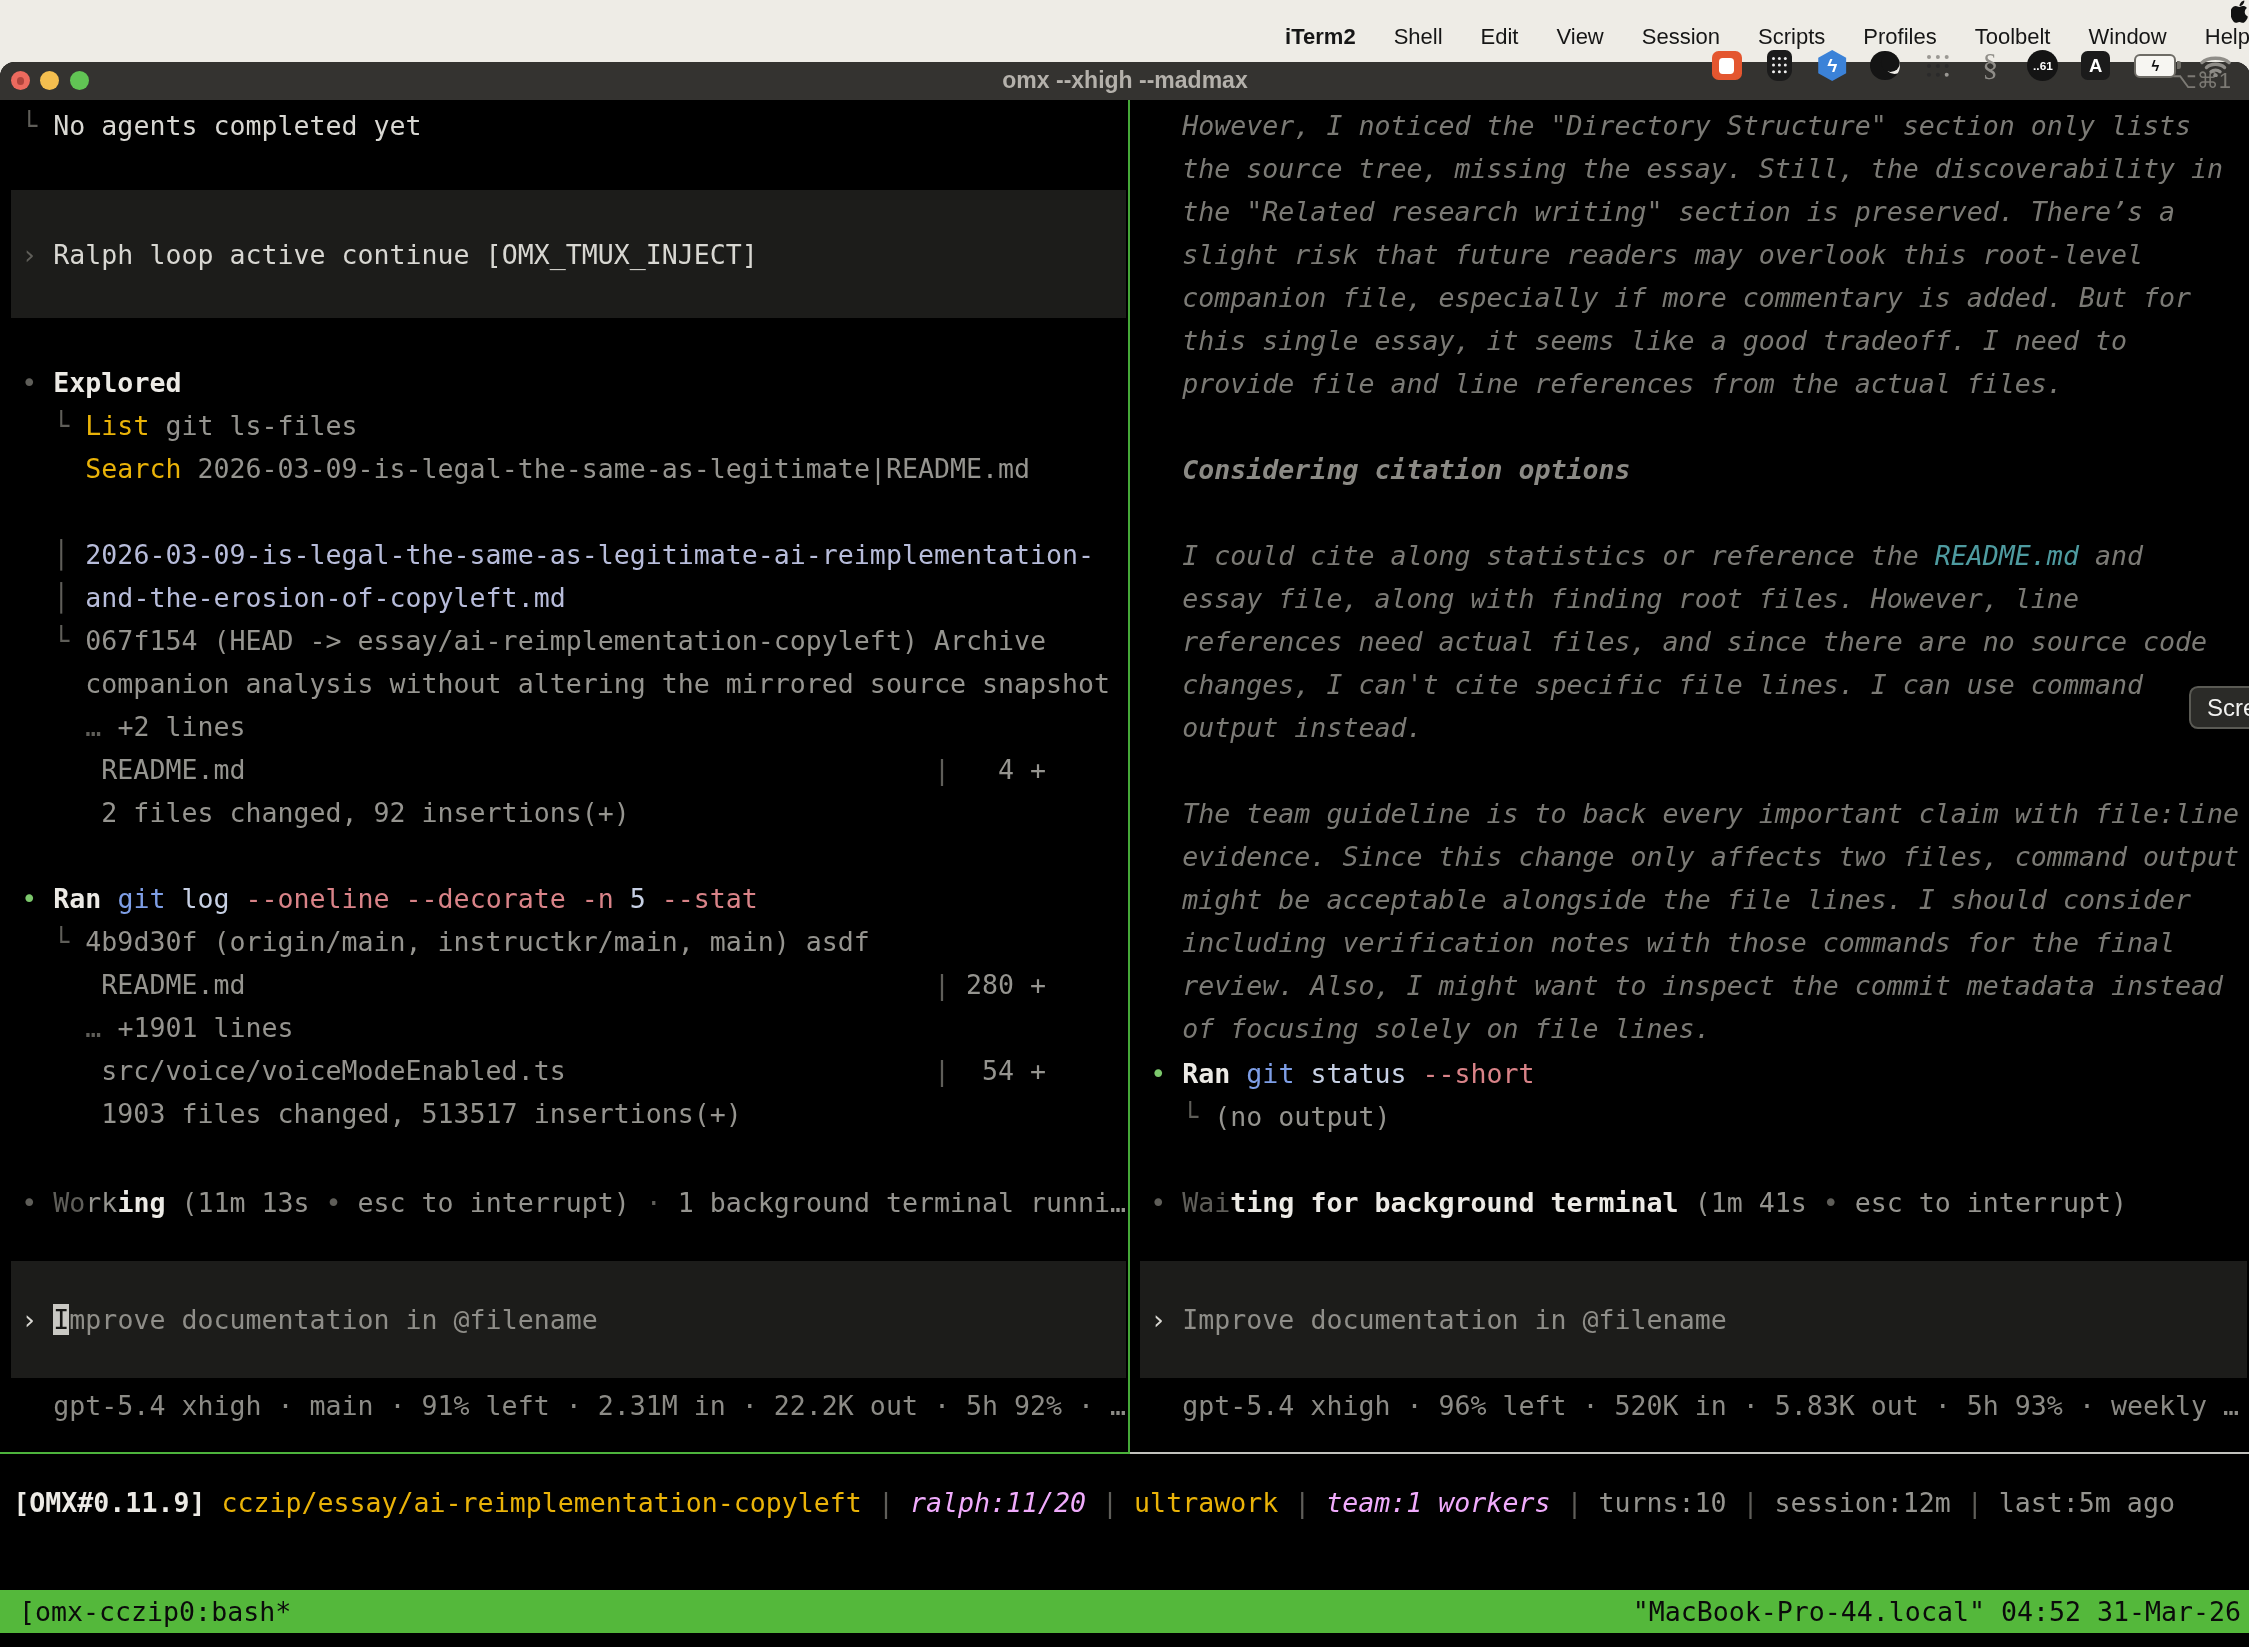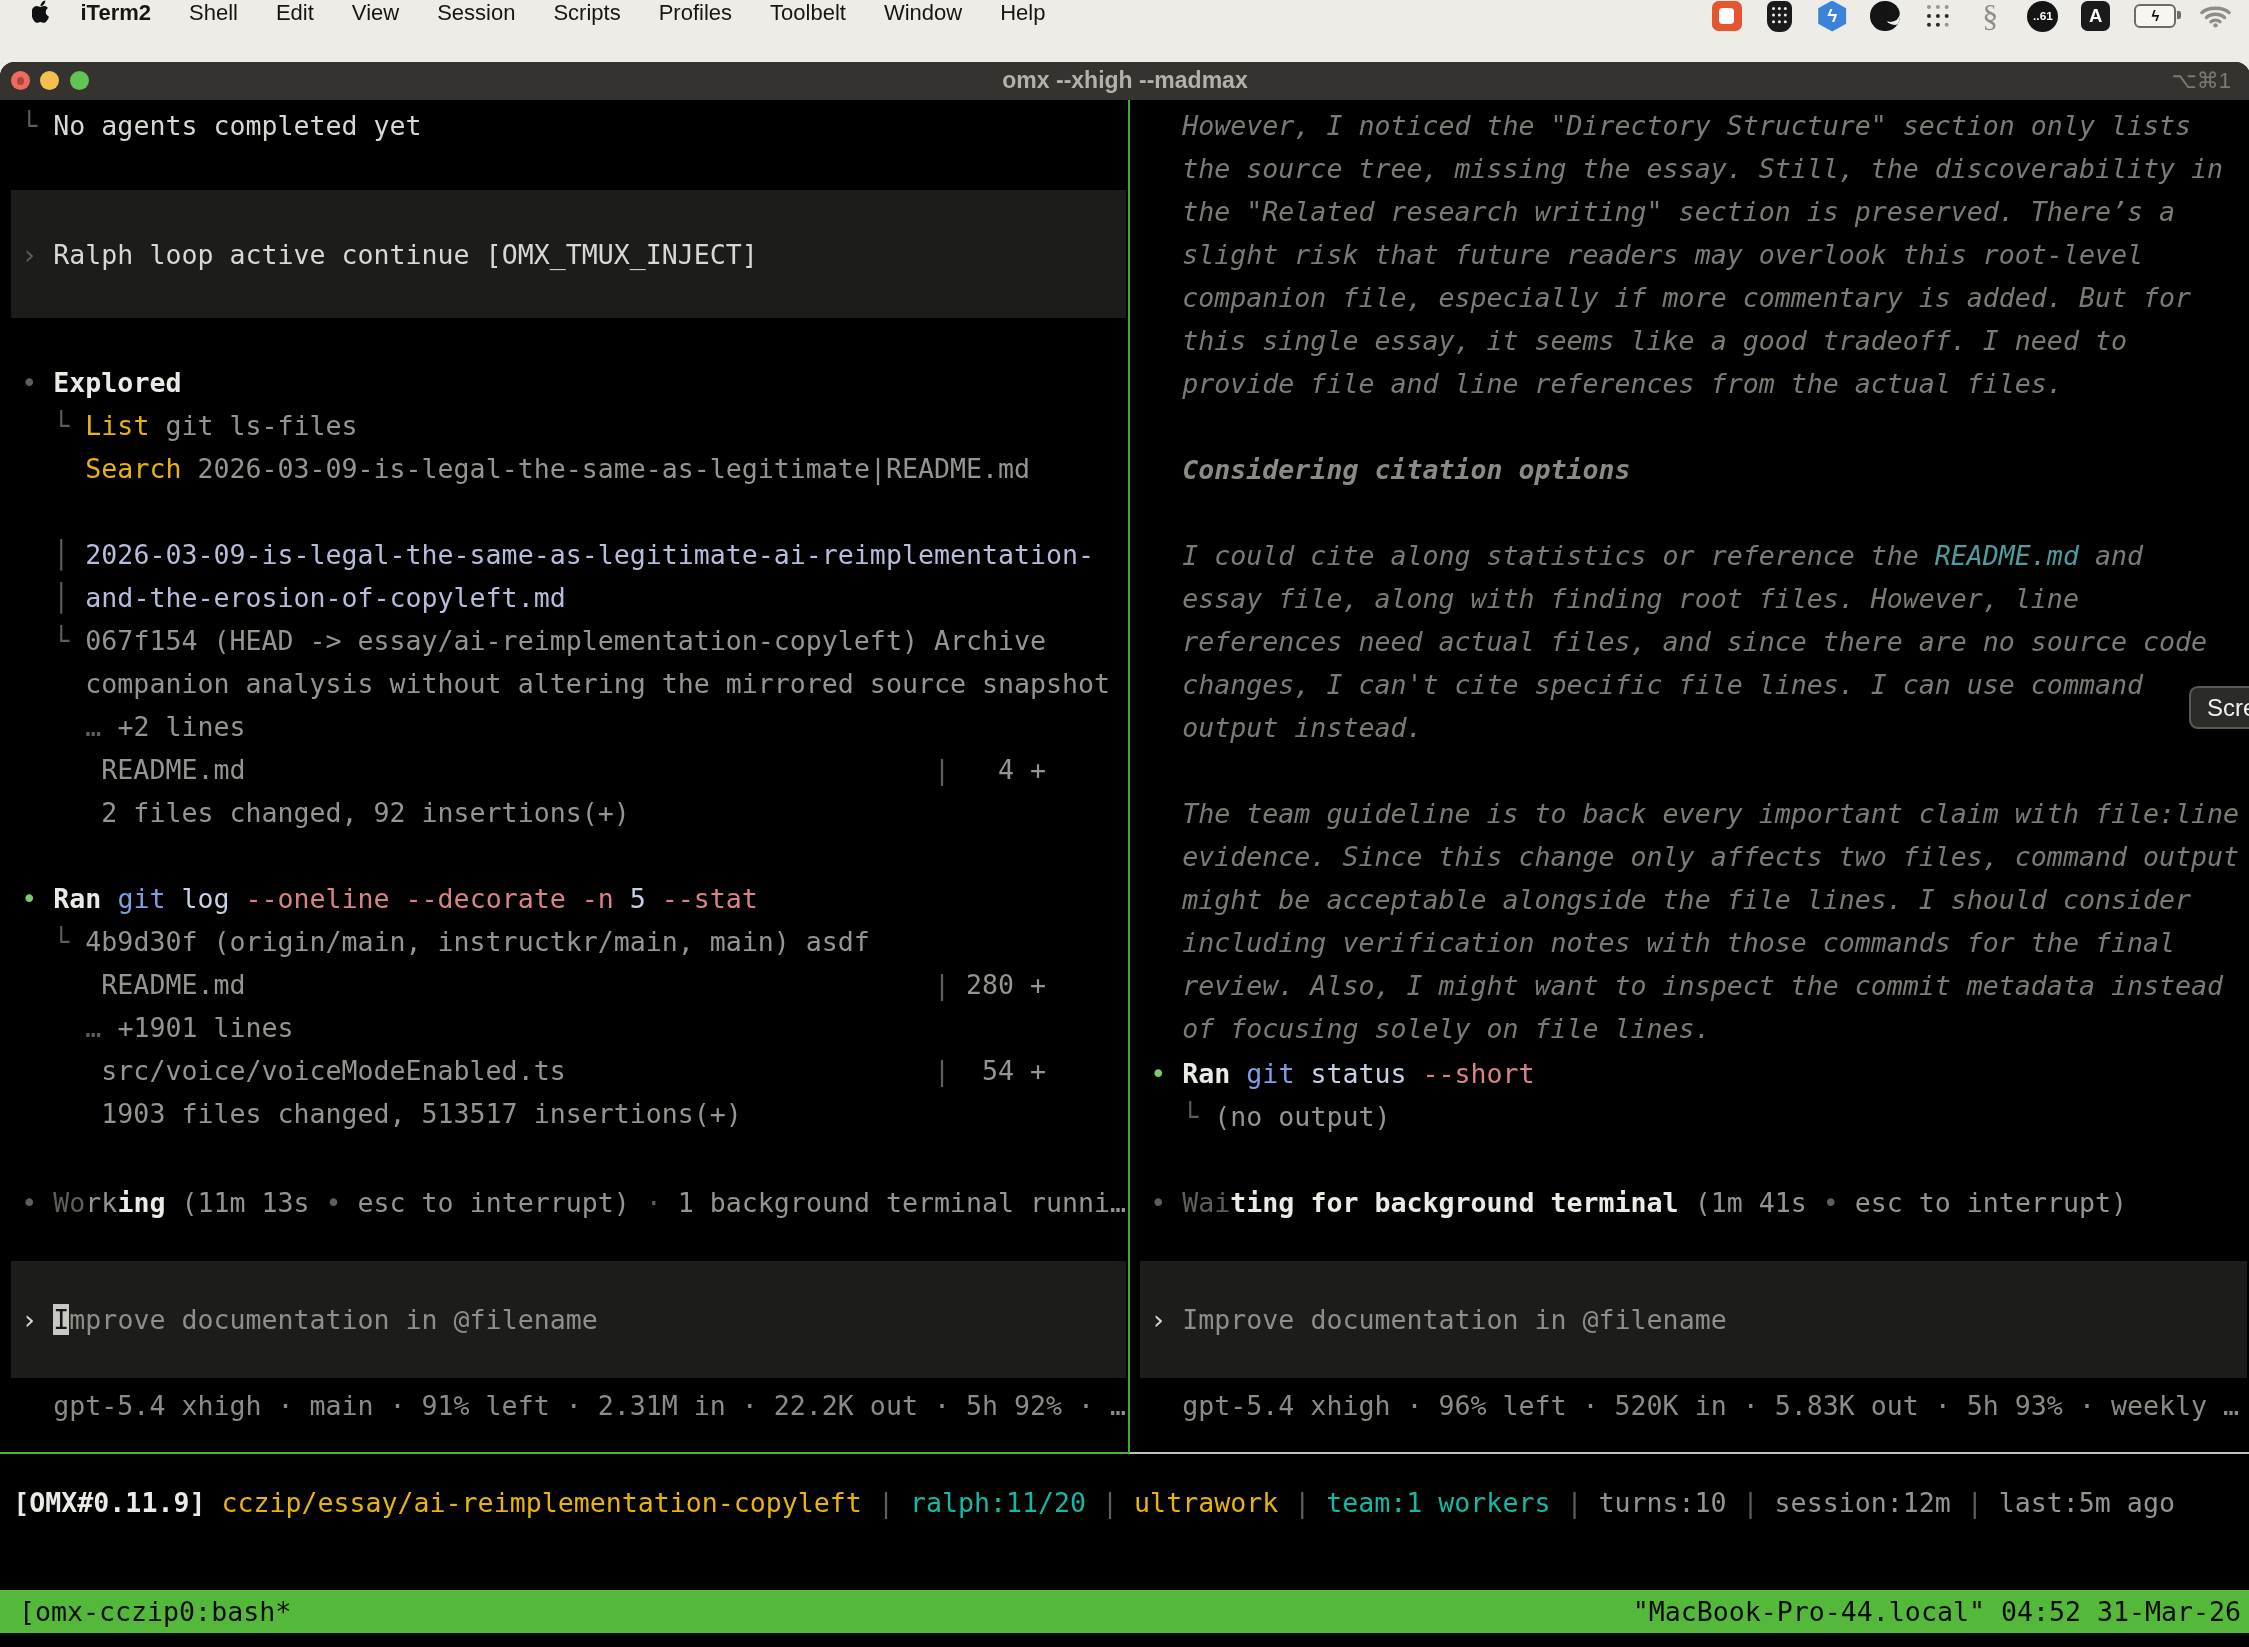--- a/index.html
+++ b/index.html
@@ -1,20 +1,20 @@
 <!DOCTYPE html>
 <html style="font-size:11.8px"><head>
 <meta charset="utf-8">
 <style>
   html,body{margin:0;padding:0;width:2250px;height:1648px;background:#000;overflow:hidden;}
   body{font-family:"DejaVu Sans Mono",monospace;}
 
   
-  .menubar{position:relative;z-index:3;height:56px;background:#eeece6;display:flex;align-items:flex-start;
-    font-family:"Liberation Sans",sans-serif;font-size:22px;color:#161616;}
+  .menubar{position:relative;z-index:3;height:56px;background:#eeece6;display:flex;align-items:flex-end;
+    font-family:"Liberation Sans",sans-serif;font-size:22px;color:#161616;flex-direction:column;}
   .menubar .apple{margin-left:32px;display:flex;align-items:center;}
   .menu-items{display:flex;align-items:center;gap:38px;margin-left:29.5px;}
   .menu-item{white-space:nowrap;}
   .menu-item.app{font-weight:bold;}
   .mb-right{margin-left:auto;display:flex;align-items:center;gap:20.7px;padding-right:19px;}
   .ic{width:32px;height:32px;display:flex;align-items:center;justify-content:center;position:relative;flex:0 0 auto;}
   .ic-rec{width:29.5px;height:29.5px;background:#e4562f;border-radius:6.6px;display:flex;align-items:center;justify-content:center;}
   .ic-rec .inner{width:14.8px;height:16px;background:#fff;border-radius:3.7px;}
   .ic-shield{width:25px;height:31px;background:#1b1b1b;border-radius:6.6px 6.6px 11px 11px;position:relative;}
   .ic-shield .dots{position:absolute;left:5.2px;top:6.6px;width:3px;height:3px;border-radius:50%;background:#eee;
@@ -73,21 +73,21 @@
   .c-fg2{color:#8c8b86;}
   .c-w{color:#d8d7d2;}
   .c-b{color:#eceae5;font-weight:bold;}
   .c-teal{color:#eab308;}
   .c-blue{color:#7e9ee6;}
   .c-steel{color:#c7d0e4;}
   .c-pink{color:#d98388;}
   .c-green{color:#7cc86c;}
   .c-grn2{color:#95c29a;}
   .c-lav{color:#b7bcda;}
-  .c-green2{color:#14b8a6;}
+  .c-green2{color:#f0abfc;font-style:italic;}
   .c-it{color:#7b7a75;font-style:italic;}
   .c-ith{color:#8b8a85;font-style:italic;font-weight:bold;}
   .c-itlink{color:#4e9ba0;font-style:italic;}
   .c-cur{background:#c9c8c3;color:#161614;}
   .c-inp{color:#8f8e89;}
 
   .divider-v{position:absolute;left:1128px;top:0;width:2.2px;height:1352px;background:#45a838;}
   .hborder{display:flex;height:2.2px;}
   .hborder .hb-left{width:1130px;background:#4db33c;}
   .hborder .hb-right{width:1120px;background:#c2c1bd;}

